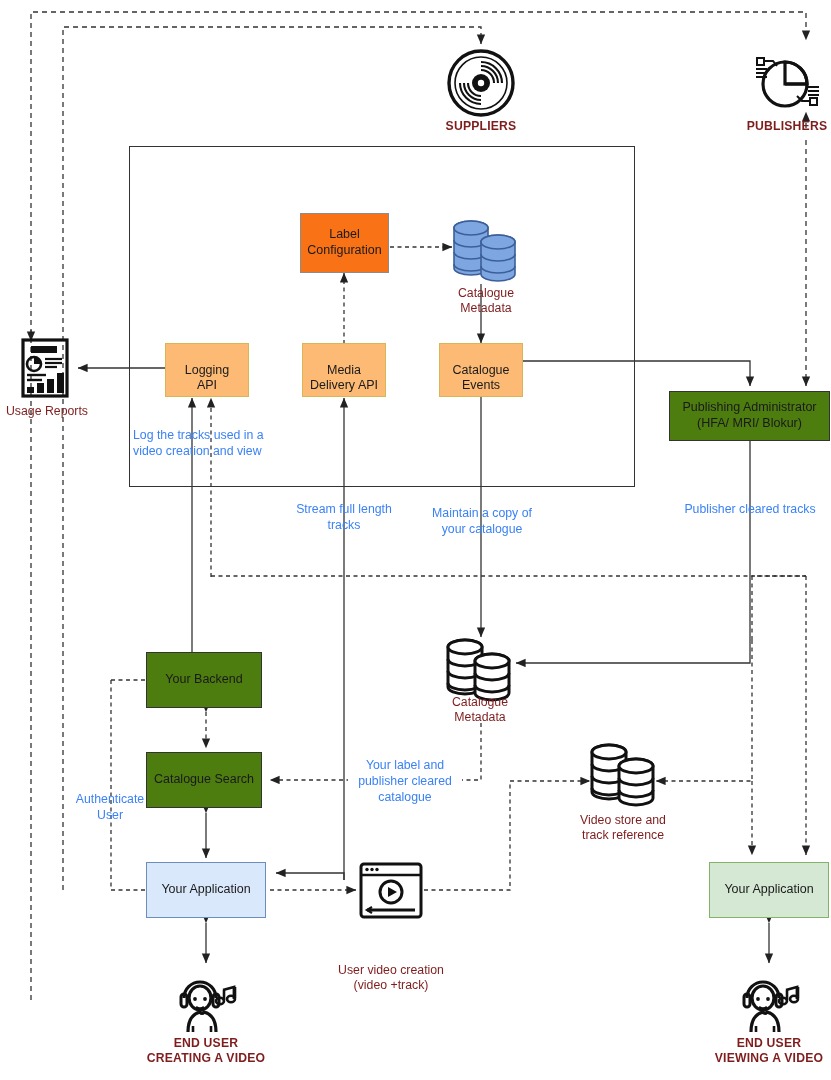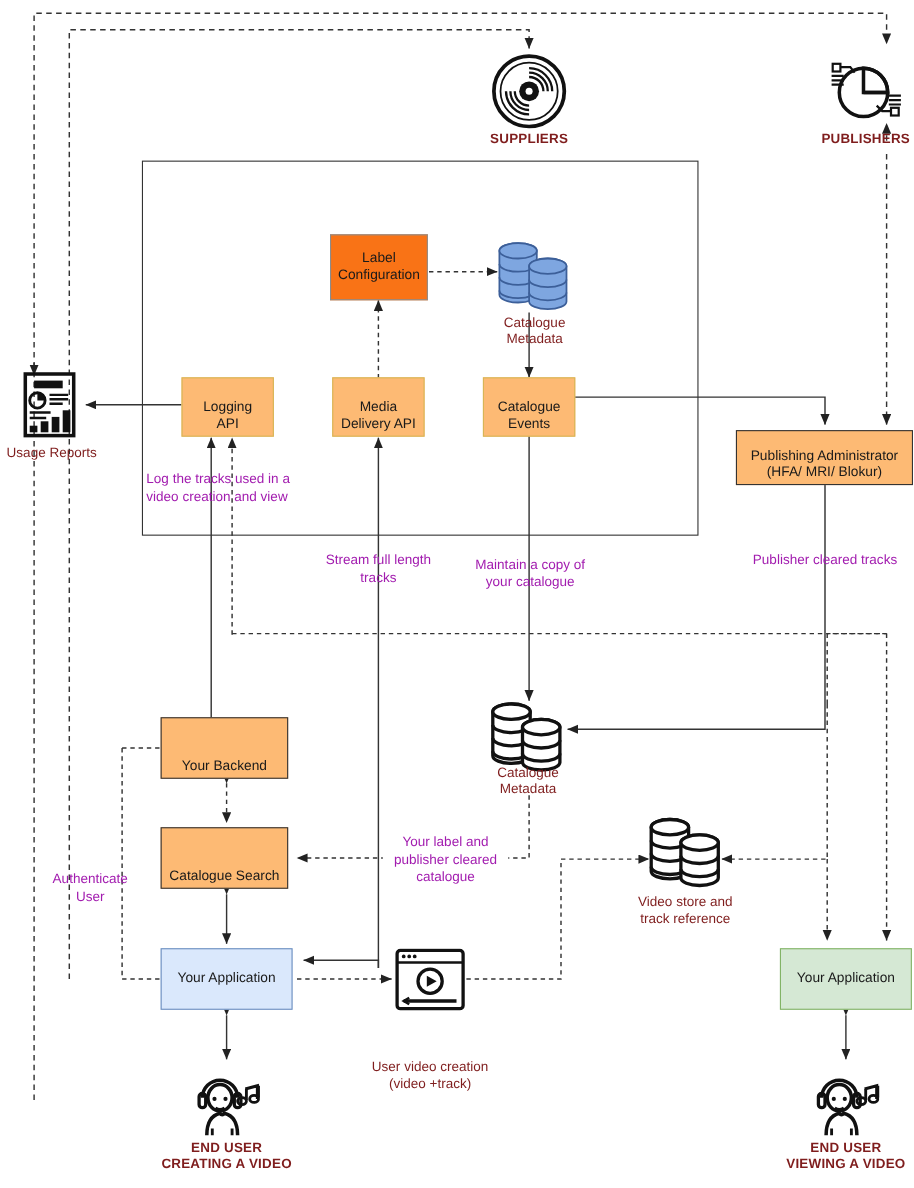--- a/index.html
+++ b/index.html
@@ -23,30 +23,30 @@
     display: flex;
     align-items: center;
     justify-content: center;
     text-align: center;
     font-size: 12.5px;
     color: #1a1a1a;
     line-height: 1.25;
     padding: 2px 4px;
     white-space: pre-line;
   }
-  .boxnode { border: 1.3px solid #333; background: #fdba74; align-items: flex-end; }
+  .boxnode { border: 1.3px solid #333; background: #4d7c0f; }
   .box-yellow { background: #fdba74; border: 1.3px solid #d6b656; align-items: flex-end; }
   .box-grey   { background: #f97316; border: 1.3px solid #8c8c8c; }
   .box-blue   { background: #dae8fc; border: 1.3px solid #6c8ebf; }
   .box-green  { background: #d5e8d4; border: 1.3px solid #82b366; }
 
   .edgelabel {
     position: absolute;
     font-size: 12.3px;
-    color: #a21caf;
+    color: #3b82f6;
     text-align: center;
     line-height: 1.3;
     white-space: pre-line;
     background: transparent;
   }
   .iconlabel {
     position: absolute;
     font-size: 12.3px;
     color: #7f1d1d;
     text-align: center;
@@ -262,21 +262,21 @@
   </div>
 
   <div class="node boxnode" style="left:146px; top:752px; width:116px; height:56px;">
     <span>Catalogue Search</span>
   </div>
 
   <div class="node box-blue" style="left:146px; top:862px; width:120px; height:56px;">
     <span>Your Application</span>
   </div>
 
-  <div class="edgelabel" style="left:32px; top:792px; width:100px;">Authenticate
+  <div class="edgelabel" style="left:60px; top:792px; width:100px;">Authenticate
 User</div>
 
   <div class="iconwrap" style="left:444px; top:633px; width:70px; height:70px;">
     <svg width="70" height="70" viewBox="0 0 70 70">
       <g stroke="#111" stroke-width="3" fill="#fff">
         <path d="M4,14 a17,7 0 0,1 34,0 l0,40 a17,7 0 0,1 -34,0 z"></path>
         <ellipse cx="21" cy="14" rx="17" ry="7"></ellipse>
         <path d="M4,26 a17,7 0 0,0 34,0" fill="none"></path>
         <path d="M4,38 a17,7 0 0,0 34,0" fill="none"></path>
         <path d="M4,50 a17,7 0 0,0 34,0" fill="none"></path>

